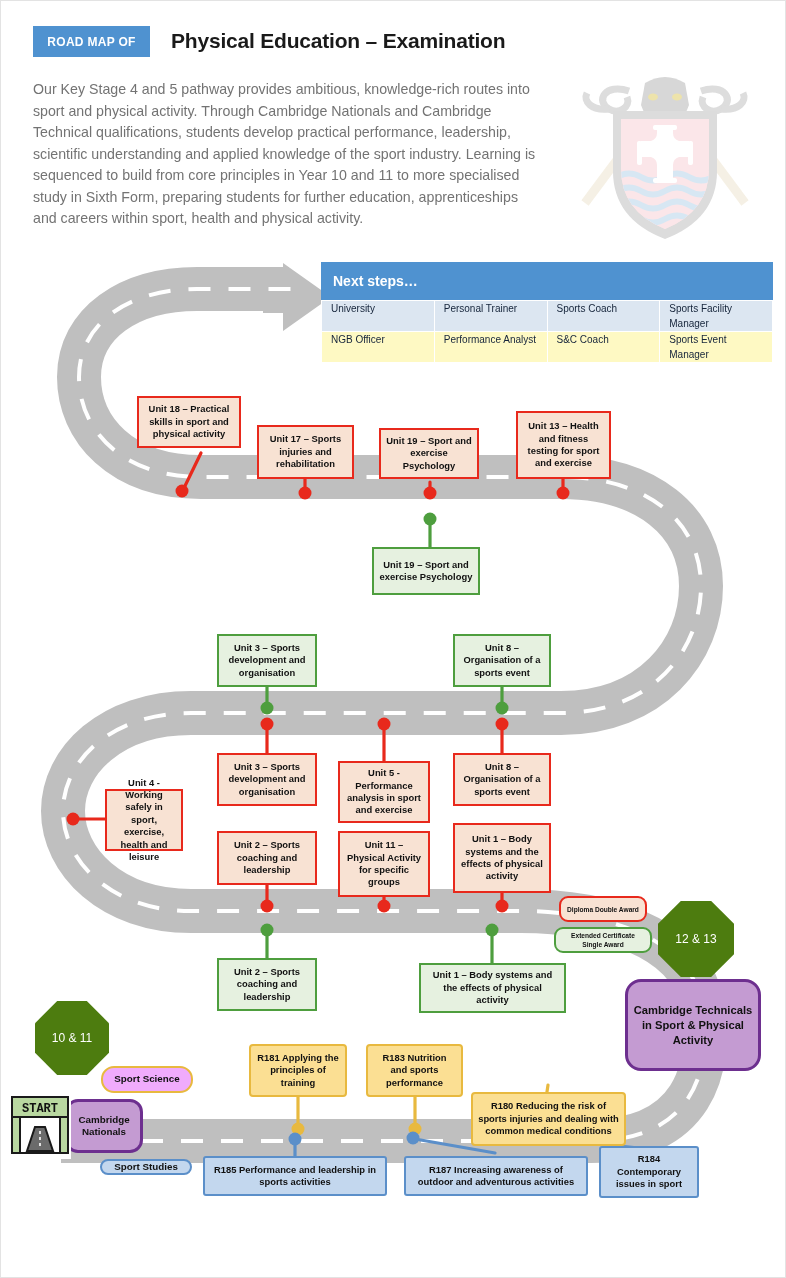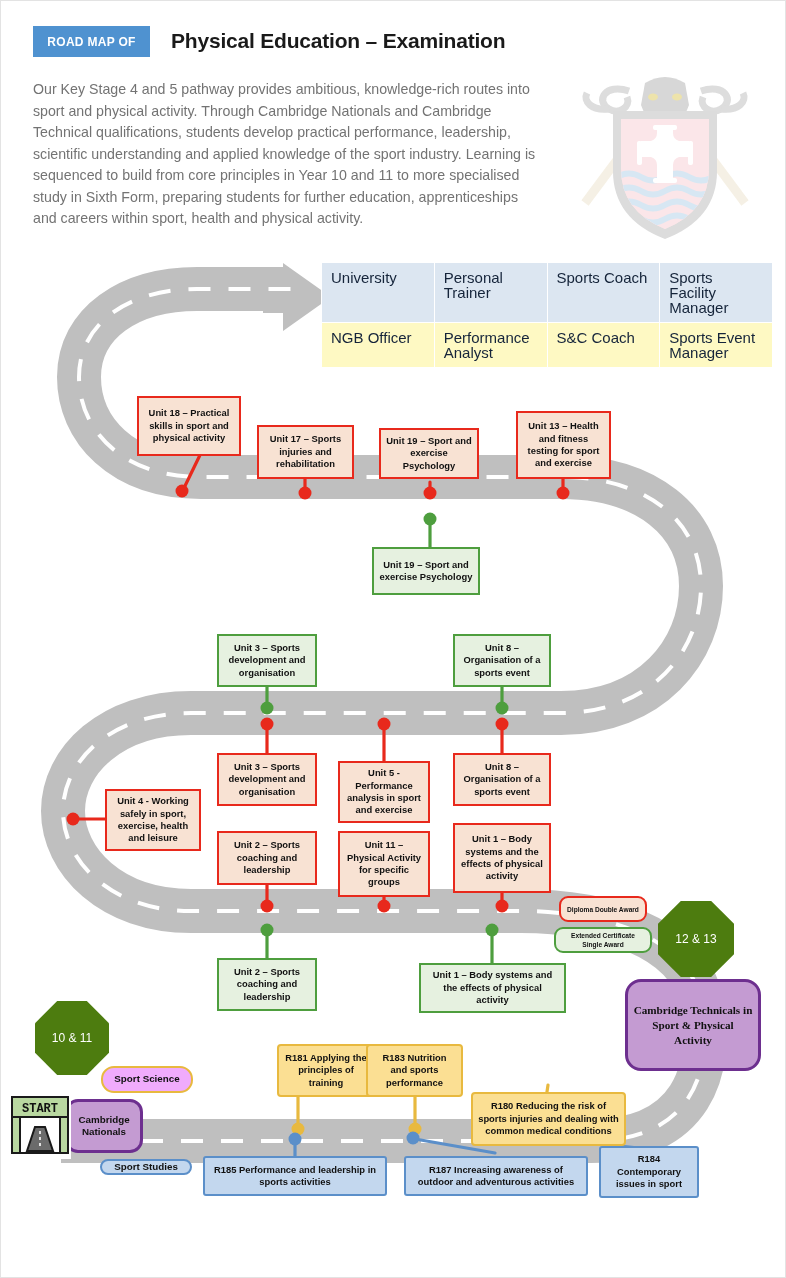--- a/index.html
+++ b/index.html
@@ -39,21 +39,21 @@
   .next-steps{
     position:absolute;left:320px;top:261px;width:452px;
   }
   .ns-head{
     background:#4f92d0;color:#fff;font-size:14px;font-weight:bold;
     padding:10px 12px;height:18px;line-height:18px;
   }
   .ns-table{width:100%;border-collapse:collapse;table-layout:fixed;}
   .ns-table td{
     background:#dce6f1;border:1px solid #ffffff;
-    font-size:15px;padding:7px 9px;vertical-align:top;
+    font-size:10px;padding:0 9px;vertical-align:top;
     line-height:15px;height:30px;color:#15243a;
   }
   .ns-table tr.alt td{background:#fef9c3;}
 
   
   .node{
     position:absolute;box-sizing:border-box;
     display:flex;align-items:center;justify-content:center;text-align:center;
     font-size:9.4px;line-height:12.4px;font-weight:bold;
     padding:4px 5px;color:#111;
@@ -65,21 +65,21 @@
   .pill-yellow{background:#f0abfc;border:2.5px solid #e8b93f;border-radius:13px;}
   .pill-blue  {background:#c3d7ee;border:2.5px solid #5b8fc9;border-radius:13px;}
   .pill-purple{background:#c49bd2;border:3px solid #6d2f8f;border-radius:13px;}
   .legend-red  {background:#f8e2d3;border:2.5px solid #e8291c;border-radius:9px;
                 font-size:6.6px;line-height:9px;}
   .legend-green{background:#e6f1e0;border:2.5px solid #4e9e3e;border-radius:9px;
                 font-size:6.6px;line-height:9px;}
   .bigpurple{
     background:#c49bd2;border:3px solid #6d2f8f;border-radius:16px;
     font-size:11.2px;line-height:15px;font-weight:bold;color:#111;
-    font-family:Liberation Serif, serif;
+    font-family:Liberation Sans, sans-serif;
   }
 
   
   .octagon{
     position:absolute;background:#4d7c0f;color:#ffffff;
     display:flex;align-items:center;justify-content:center;
     font-size:12px;font-weight:normal;
     clip-path:polygon(30% 0%,70% 0%,100% 30%,100% 70%,70% 100%,30% 100%,0% 70%,0% 30%);
   }
 
@@ -236,70 +236,71 @@
       <path d="M294 1155 L294 1142" stroke="#5b8fc9" stroke-width="3.2"></path>
       <circle cx="294" cy="1138" r="6.5" fill="#5b8fc9"></circle>
       <path d="M494 1152 L414 1138" stroke="#5b8fc9" stroke-width="3.2"></path>
       <circle cx="412" cy="1137" r="6.5" fill="#5b8fc9"></circle>
       <path d="M648 1148 L548 1138" stroke="#5b8fc9" stroke-width="3.2"></path>
       <circle cx="546" cy="1137" r="6.5" fill="#5b8fc9"></circle>
     </g>
   </svg>
 
   <div class="next-steps">
+    <div class="ns-head">Next steps…</div>
     <table class="ns-table">
       <tbody>
           <tr>
         <td>University</td>
         <td>Personal Trainer</td>
         <td>Sports Coach</td>
         <td>Sports Facility Manager</td>
       </tr>
       <tr class="alt">
         <td>NGB Officer</td>
         <td>Performance Analyst</td>
         <td>S&amp;C Coach</td>
         <td>Sports Event Manager</td>
       </tr>
     </tbody>
       </table>
   </div>
 
-  <div class="node red" style="left:136px;top:395px;width:104px;height:60px;">Unit 18 – Practical skills in sport and physical activity</div>
+  <div class="node red" style="left:136px;top:395px;width:104px;height:52px;">Unit 18 – Practical skills in sport and physical activity</div>
   <div class="node red" style="left:256px;top:424px;width:97px;height:54px;">Unit 17 – Sports injuries and rehabilitation</div>
   <div class="node red" style="left:378px;top:427px;width:100px;height:51px;">Unit 19 – Sport and exercise Psychology</div>
   <div class="node red" style="left:515px;top:410px;width:95px;height:68px;">Unit 13 – Health and fitness testing for sport and exercise</div>
 
   <div class="node green" style="left:371px;top:546px;width:108px;height:48px;">Unit 19 – Sport and exercise Psychology</div>
 
   <div class="node green" style="left:216px;top:633px;width:100px;height:53px;">Unit 3 – Sports development and organisation</div>
   <div class="node green" style="left:452px;top:633px;width:98px;height:53px;">Unit 8 – Organisation of a sports event</div>
 
   <div class="node red" style="left:216px;top:752px;width:100px;height:53px;">Unit 3 – Sports development and organisation</div>
   <div class="node red" style="left:337px;top:760px;width:92px;height:62px;">Unit 5 - Performance analysis in sport and exercise</div>
   <div class="node red" style="left:452px;top:752px;width:98px;height:53px;">Unit 8 – Organisation of a sports event</div>
 
-  <div class="node red" style="left:104px;top:788px;width:96px;height:62px;">Unit 4 - Working safely in sport, exercise, health and leisure</div>
+  <div class="node red" style="left:104px;top:788px;width:78px;height:62px;">Unit 4 - Working safely in sport, exercise, health and leisure</div>
 
   <div class="node red" style="left:216px;top:830px;width:100px;height:54px;">Unit 2 – Sports coaching and leadership</div>
   <div class="node red" style="left:337px;top:830px;width:92px;height:66px;">Unit 11 – Physical Activity for specific groups</div>
   <div class="node red" style="left:452px;top:822px;width:98px;height:70px;">Unit 1 – Body systems and the effects of physical activity</div>
 
   <div class="node legend-red" style="left:558px;top:895px;width:88px;height:26px;">Diploma Double Award</div>
   <div class="node legend-green" style="left:553px;top:926px;width:98px;height:26px;">Extended Certificate Single Award</div>
 
   <div class="node green" style="left:216px;top:957px;width:100px;height:53px;">Unit 2 – Sports coaching and leadership</div>
   <div class="node green" style="left:418px;top:962px;width:147px;height:50px;">Unit 1 – Body systems and the effects of physical activity</div>
 
   <div class="octagon" style="left:34px;top:1000px;width:74px;height:74px;">10 &amp; 11</div>
   <div class="octagon" style="left:657px;top:900px;width:76px;height:76px;">12 &amp; 13</div>
 
   <div class="node bigpurple" style="left:624px;top:978px;width:136px;height:92px;">Cambridge Technicals in Sport &amp; Physical Activity</div>
 
-  <div class="node yellow" style="left:248px;top:1043px;width:98px;height:53px;margin-left:28px;">R181 Applying the principles of training</div>
+  <div class="node yellow" style="left:248px;top:1043px;width:98px;height:53px;">R181 Applying the principles of training</div>
   <div class="node yellow" style="left:365px;top:1043px;width:97px;height:53px;">R183 Nutrition and sports performance</div>
   <div class="node yellow" style="left:470px;top:1091px;width:155px;height:54px;">R180 Reducing the risk of sports injuries and dealing with common medical conditions</div>
 
   <div class="node pill-yellow" style="left:100px;top:1065px;width:92px;height:27px;font-size:9.8px;">Sport Science</div>
   <div class="node pill-purple" style="left:64px;top:1098px;width:78px;height:54px;font-size:9.8px;">Cambridge Nationals</div>
   <div class="node pill-blue" style="left:99px;top:1158px;width:92px;height:16px;font-size:9.8px;">Sport Studies</div>
 
   <div class="node blue" style="left:202px;top:1155px;width:184px;height:40px;">R185 Performance and leadership in sports activities</div>
   <div class="node blue" style="left:403px;top:1155px;width:184px;height:40px;">R187 Increasing awareness of outdoor and adventurous activities</div>
   <div class="node blue" style="left:598px;top:1145px;width:100px;height:52px;">R184 Contemporary issues in sport</div>

